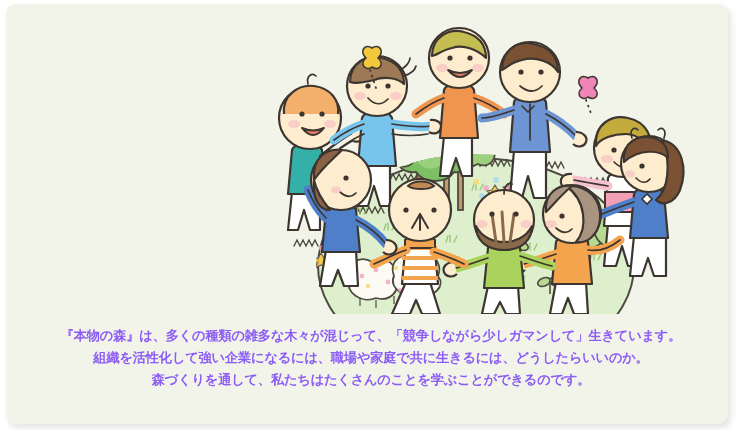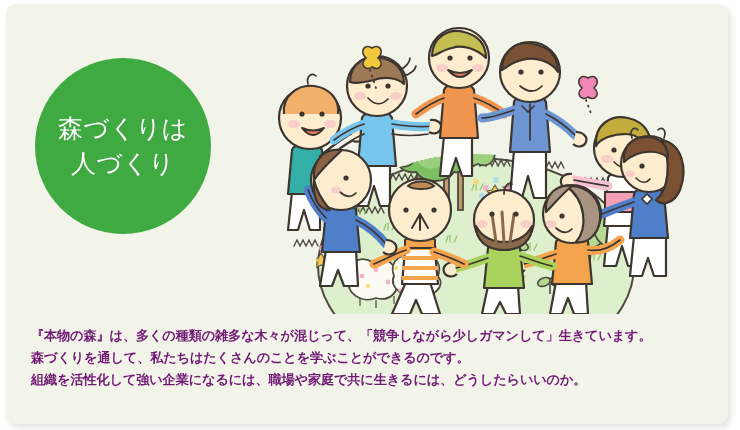--- a/index.html
+++ b/index.html
@@ -69,38 +69,35 @@
   .illus svg { display: block; width: 470px; height: 300px; }
 
   
   .copy {
     position: absolute;
     left: 25px;
     top: 321px;
     width: 680px;
   }
   .copy-line {
-    color: #701a75;
+    color: #8b5cf6;
     font-size: 13.2px;
     line-height: 22.2px;
     font-weight: bold;
     letter-spacing: -0.15px;
     white-space: nowrap;
+    text-align: center;
   }
 </style>
 </head>
 <body>
 
 <div id="stage">
   <div class="card">
 
-    <div class="badge">
-      <div class="badge-text">森づくりは
-人づくり</div>
-    </div>
 
     <div class="illus">
       <svg viewBox="0 0 470 300" xmlns="http://www.w3.org/2000/svg" aria-hidden="true">
         <defs>
           <style>
             .ol { fill:none; stroke:#3c3530; stroke-width:2.2; stroke-linecap:round; stroke-linejoin:round; }
             .olt { fill:none; stroke:#3c3530; stroke-width:1.7; stroke-linecap:round; stroke-linejoin:round; }
             .skin { fill:#fdeccd; stroke:#3c3530; stroke-width:2.2; stroke-linejoin:round; }
             .pants { fill:#ffffff; stroke:#3c3530; stroke-width:2.2; stroke-linejoin:round; }
             .eye { fill:#3c3530; }
@@ -431,18 +428,18 @@
           <path d="M318 74 c-7 -7 -1 -15 6 -10 c7 -5 13 3 6 10 c7 6 1 14 -6 9 c-6 5 -13 -3 -6 -9 Z" fill="#ef86b5" stroke="#3c3530" stroke-width="1.6"></path>
           <g stroke="#3c3530" stroke-width="1.8" stroke-linecap="round" fill="none" stroke-dasharray="1 5">
             <path d="M322 86 L328 102"></path>
           </g>
         </g>
       </svg>
     </div>
 
     <div class="copy">
       <div class="copy-line">『本物の森』は、多くの種類の雑多な木々が混じって、「競争しながら少しガマンして」生きています。</div>
+      <div class="copy-line">組織を活性化して強い企業になるには、職場や家庭で共に生きるには、どうしたらいいのか。</div>
       <div class="copy-line">森づくりを通して、私たちはたくさんのことを学ぶことができるのです。</div>
-      <div class="copy-line">組織を活性化して強い企業になるには、職場や家庭で共に生きるには、どうしたらいいのか。</div>
     </div>
 
   </div>
 </div>
 
 </body></html>

